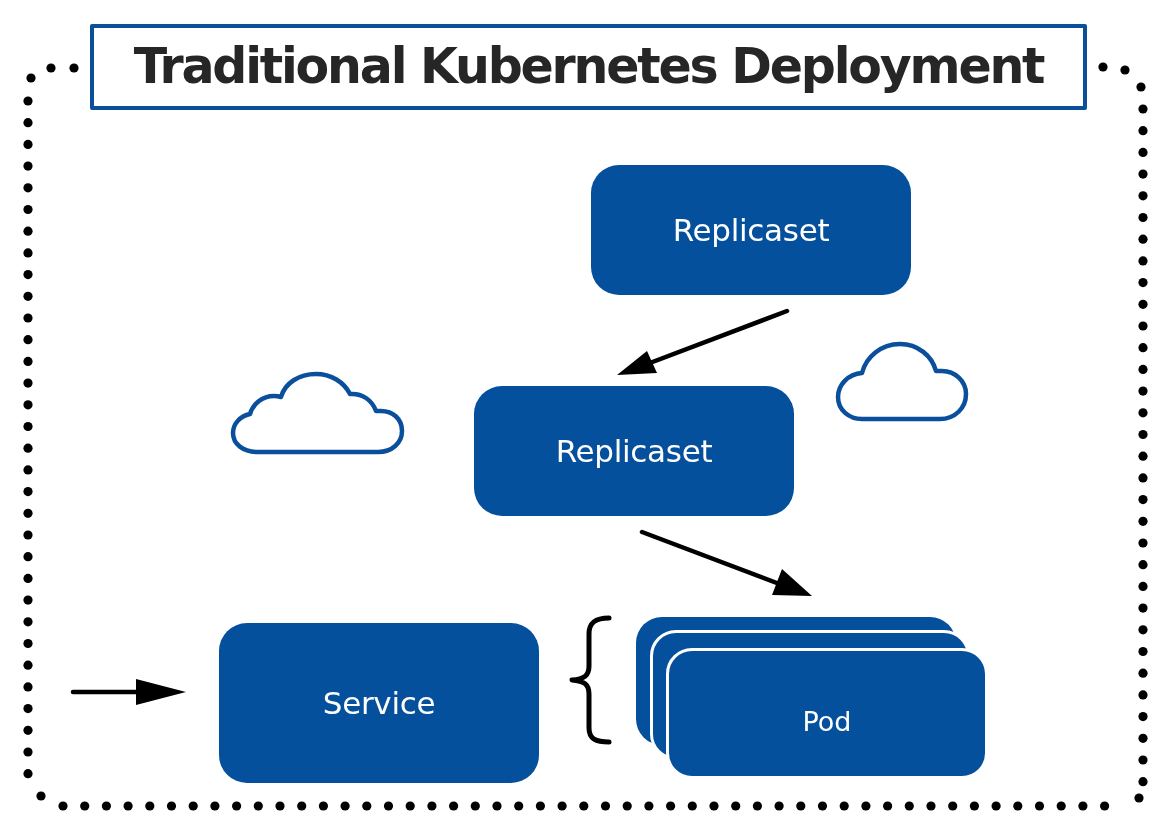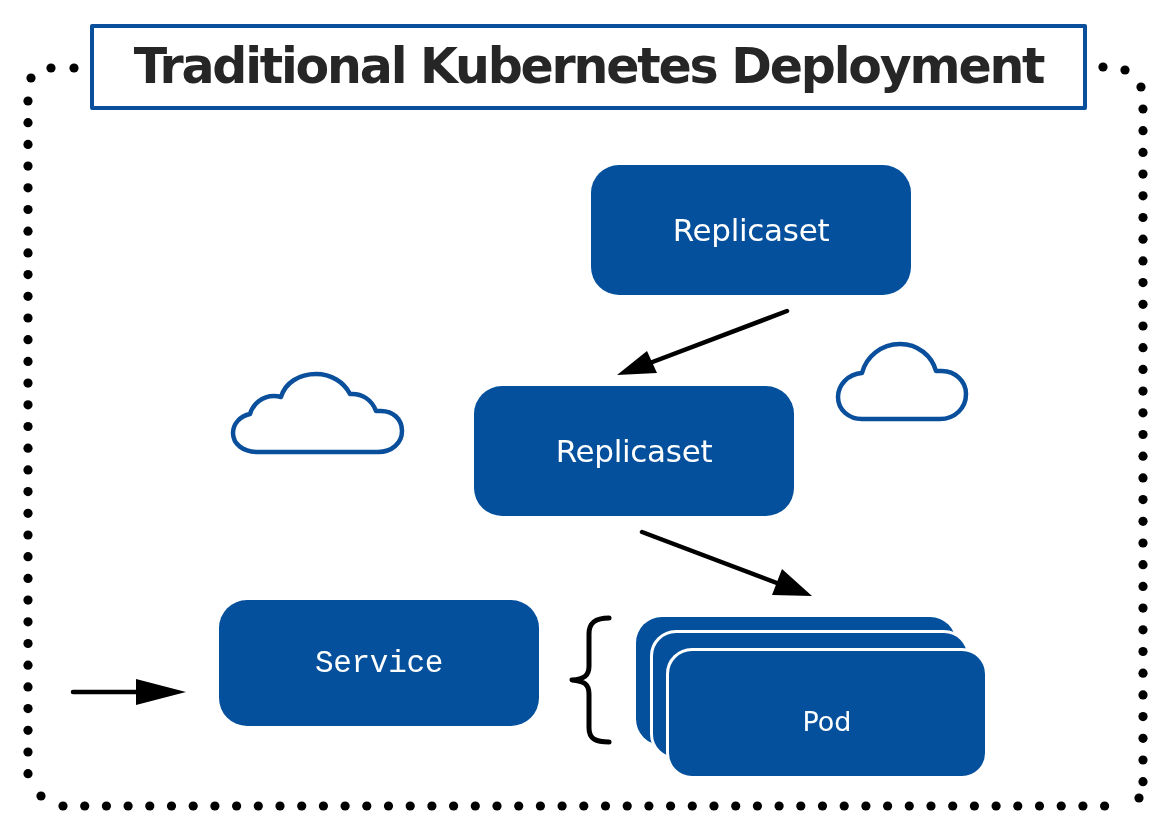--- a/index.html
+++ b/index.html
@@ -48,21 +48,21 @@
       display: flex;
       align-items: center;
       justify-content: center;
       font-family: "DejaVu Sans", sans-serif;
       font-size: 31px;
       letter-spacing: -0.3px;
       box-sizing: border-box;
     }
     .node.deployment { left: 591px; top: 165px; width: 320px; height: 130px; }
     .node.replicaset { left: 474px; top: 386px; width: 320px; height: 130px; }
-    .node.service    { left: 219px; top: 600px; width: 320px; height: 126px; font-family: Liberation Mono, monospace; }
+    .node.service    { left: 219px; top: 623px; width: 320px; height: 160px; }
     .pod-card {
       position: absolute;
       background: #04509c;
       border-radius: 26px;
       border: 3px solid #ffffff;
       box-sizing: border-box;
     }
     .pod-card.back   { left: 636px; top: 617px; width: 320px; height: 128px; border-color: transparent; }
     .pod-card.middle { left: 650px; top: 630px; width: 320px; height: 130px; }
     .pod-card.front  { left: 666px; top: 648px; width: 322px; height: 131px;

